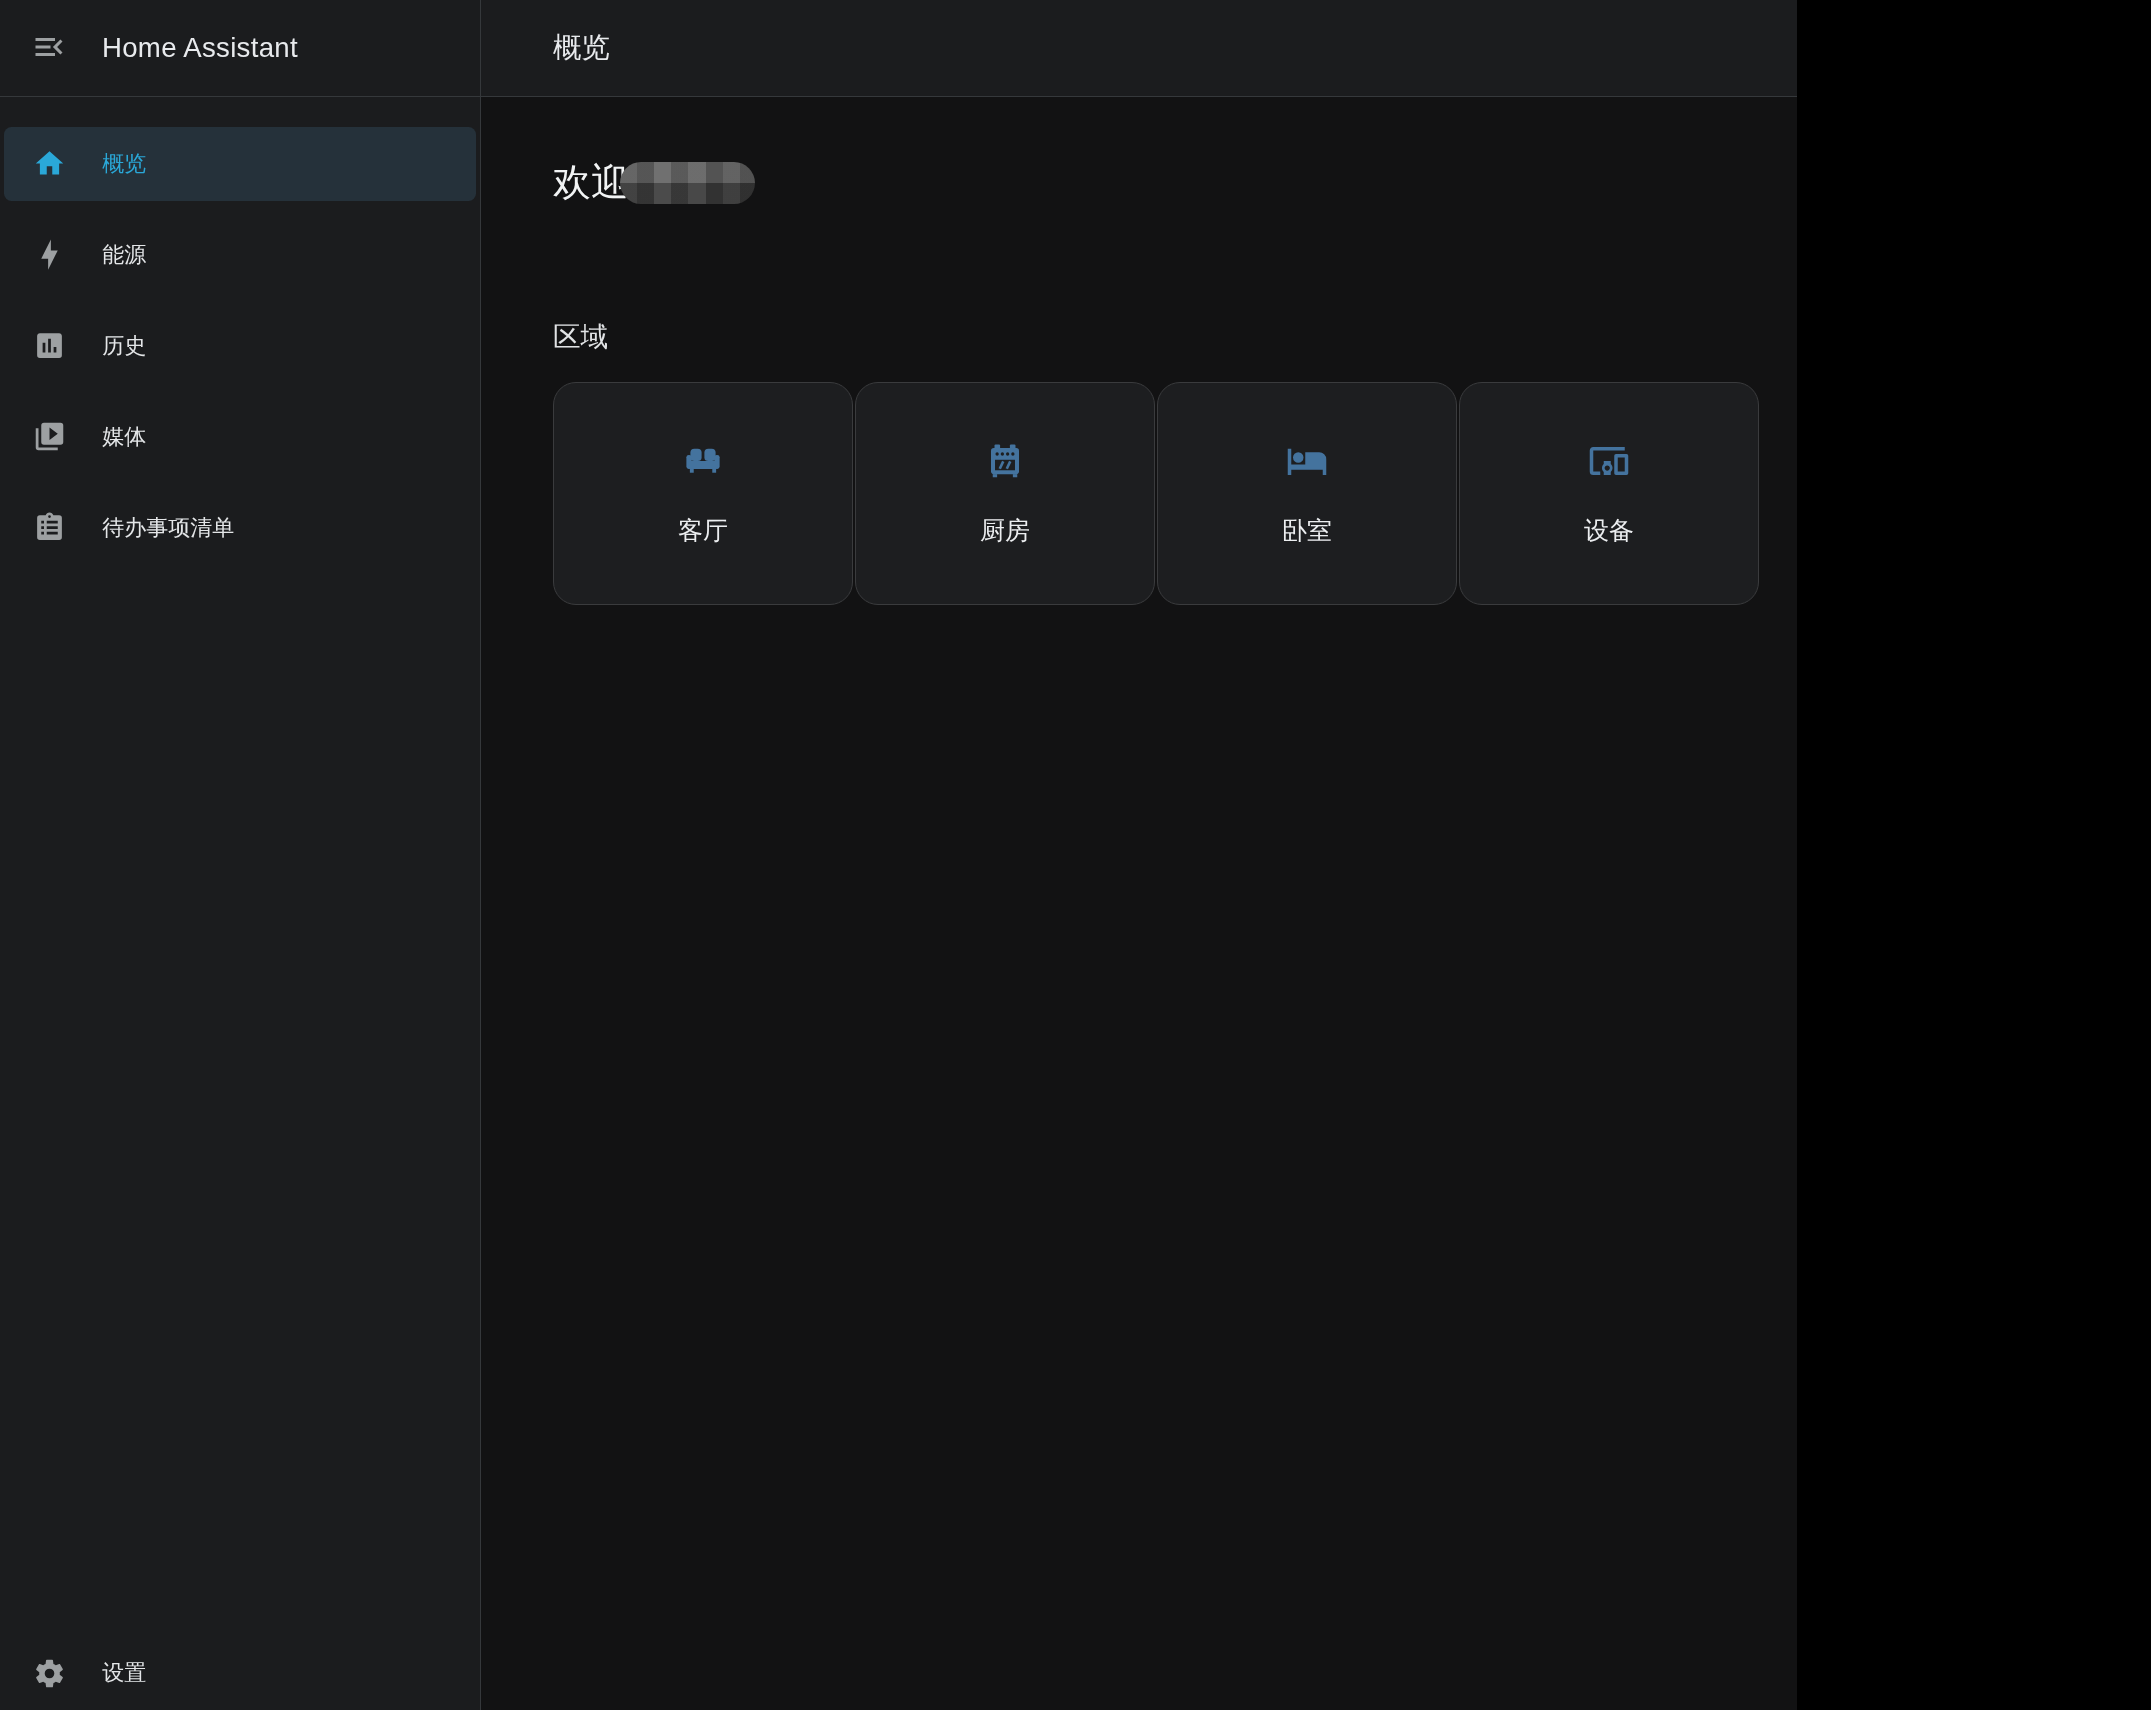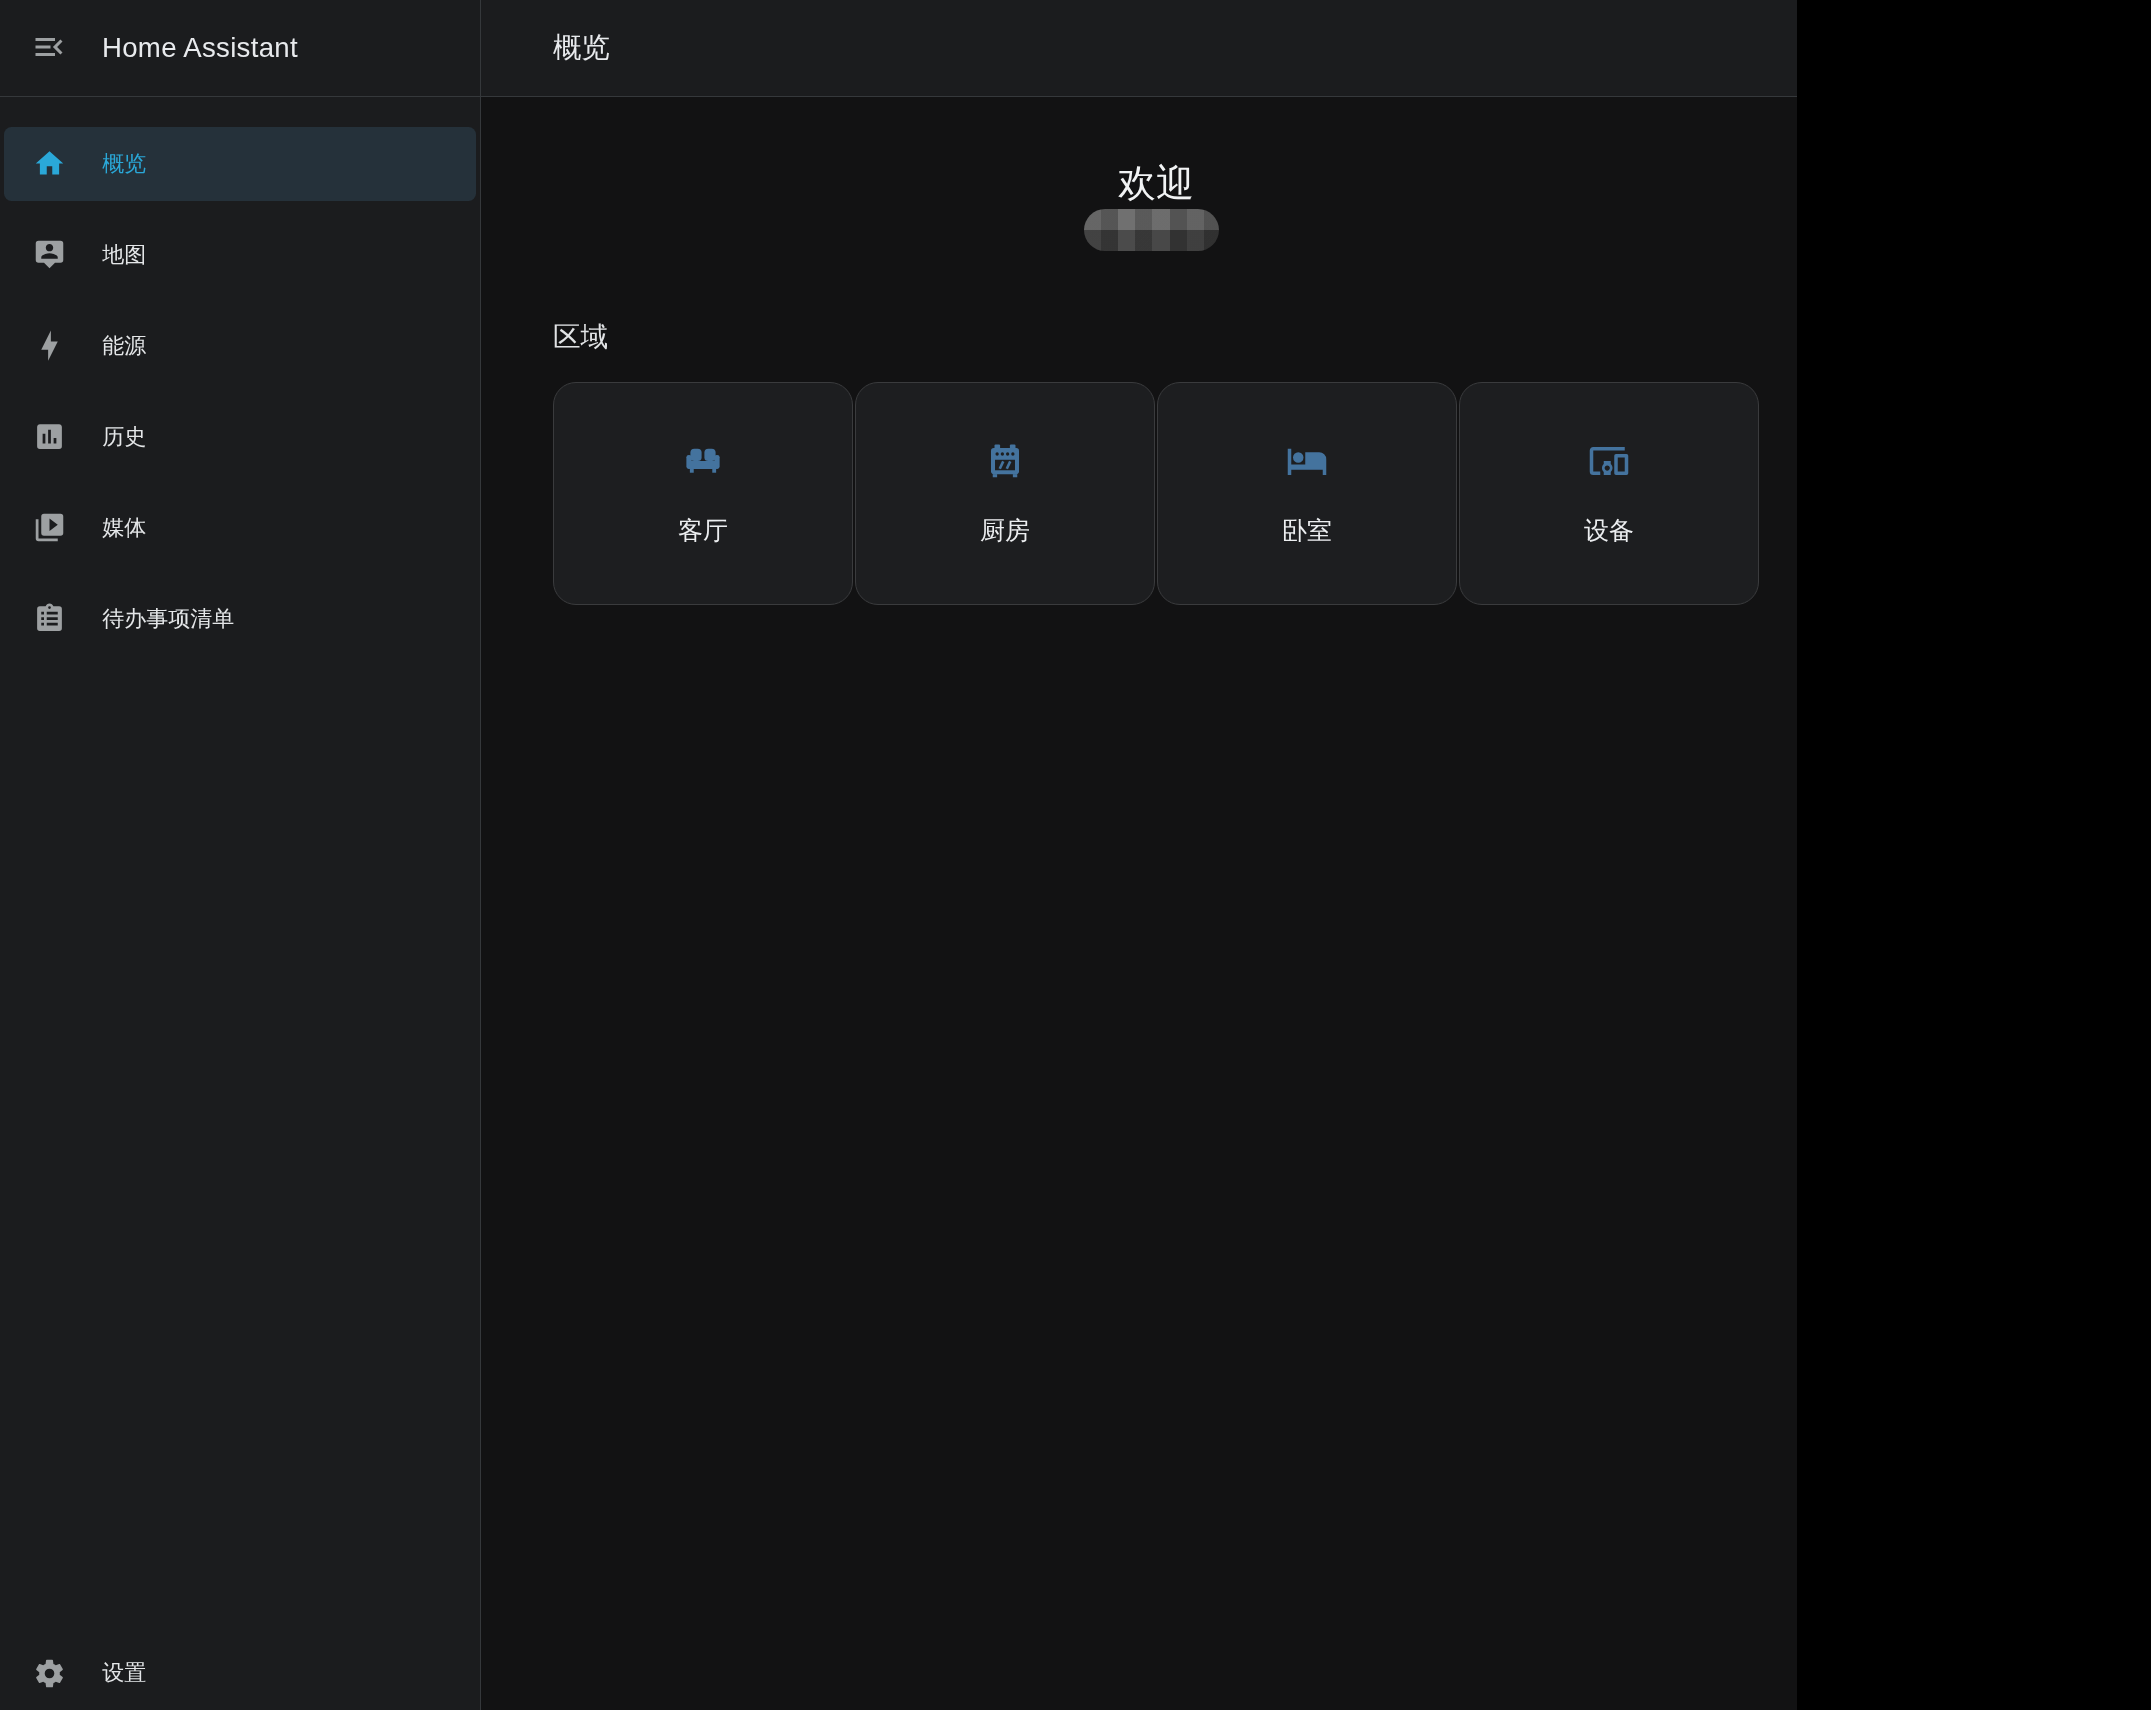--- a/index.html
+++ b/index.html
@@ -52,21 +52,21 @@
   .menu-item.active .mi-icon{color:var(--accent);}
   
   .main{flex:1;display:flex;flex-direction:column;min-width:0;}
   .main-header{
     height:97px;min-height:97px;box-sizing:border-box;
     background:var(--sidebar-bg);border-bottom:1px solid var(--divider);
     display:flex;align-items:center;padding-left:72px;
   }
   .page-title{font-size:28.5px;color:var(--text-primary);}
   .content{flex:1;background:var(--content-bg);padding:61px 38px 0 72px;}
-  .welcome{display:flex;align-items:center;height:49px;font-size:38px;font-weight:500;color:#f1f3f4;flex-direction:column;}
+  .welcome{display:flex;align-items:center;height:49px;font-size:38px;font-weight:500;color:#f1f3f4;}
   .redacted{
     width:135px;height:42px;margin-left:-9.5px;border-radius:21px;flex:none;
     background-color:#4a4a4a;
     background-image:
       linear-gradient(180deg, rgba(255,255,255,0.10) 0 21px, rgba(0,0,0,0.22) 21px 42px),
       linear-gradient(90deg,
         rgba(255,255,255,0.06) 0 17px, rgba(0,0,0,0.10) 17px 34px,
         rgba(255,255,255,0.12) 34px 51px, rgba(0,0,0,0.04) 51px 68px,
         rgba(255,255,255,0.10) 68px 86px, rgba(0,0,0,0.14) 86px 103px,
         rgba(255,255,255,0.04) 103px 120px, rgba(0,0,0,0.16) 120px 135px);
@@ -100,28 +100,20 @@
     </div>
 
     <nav class="menu">
       <a class="menu-item active">
         <span class="mi-icon">
           <svg viewBox="0 0 24 24" fill="currentColor">
               <path d="M10,20V14H14V20H19V12H22L12,3L2,12H5V20H10Z"></path>
             </svg>
         </span>
         <span class="mi-label">概览</span>
-      </a>
-      <a class="menu-item">
-        <span class="mi-icon">
-          <svg viewBox="0 0 24 24" fill="currentColor">
-              <path d="M20,2H4A2,2 0 0,0 2,4V16A2,2 0 0,0 4,18H8L12,22L16,18H20A2,2 0 0,0 22,16V4A2,2 0 0,0 20,2M12,4.3C13.5,4.3 14.7,5.5 14.7,7C14.7,8.5 13.5,9.7 12,9.7C10.5,9.7 9.3,8.5 9.3,7C9.3,5.5 10.5,4.3 12,4.3M18,15H6V14.1C6,12.1 10,11 12,11C14,11 18,12.1 18,14.1V15Z"></path>
-            </svg>
-        </span>
-        <span class="mi-label">地图</span>
       </a>
       <a class="menu-item">
         <span class="mi-icon">
           <svg viewBox="0 0 24 24" fill="currentColor">
               <path d="M11,15H6L13,1V9H18L11,23V15Z"></path>
             </svg>
         </span>
         <span class="mi-label">能源</span>
       </a>
       <a class="menu-item">

